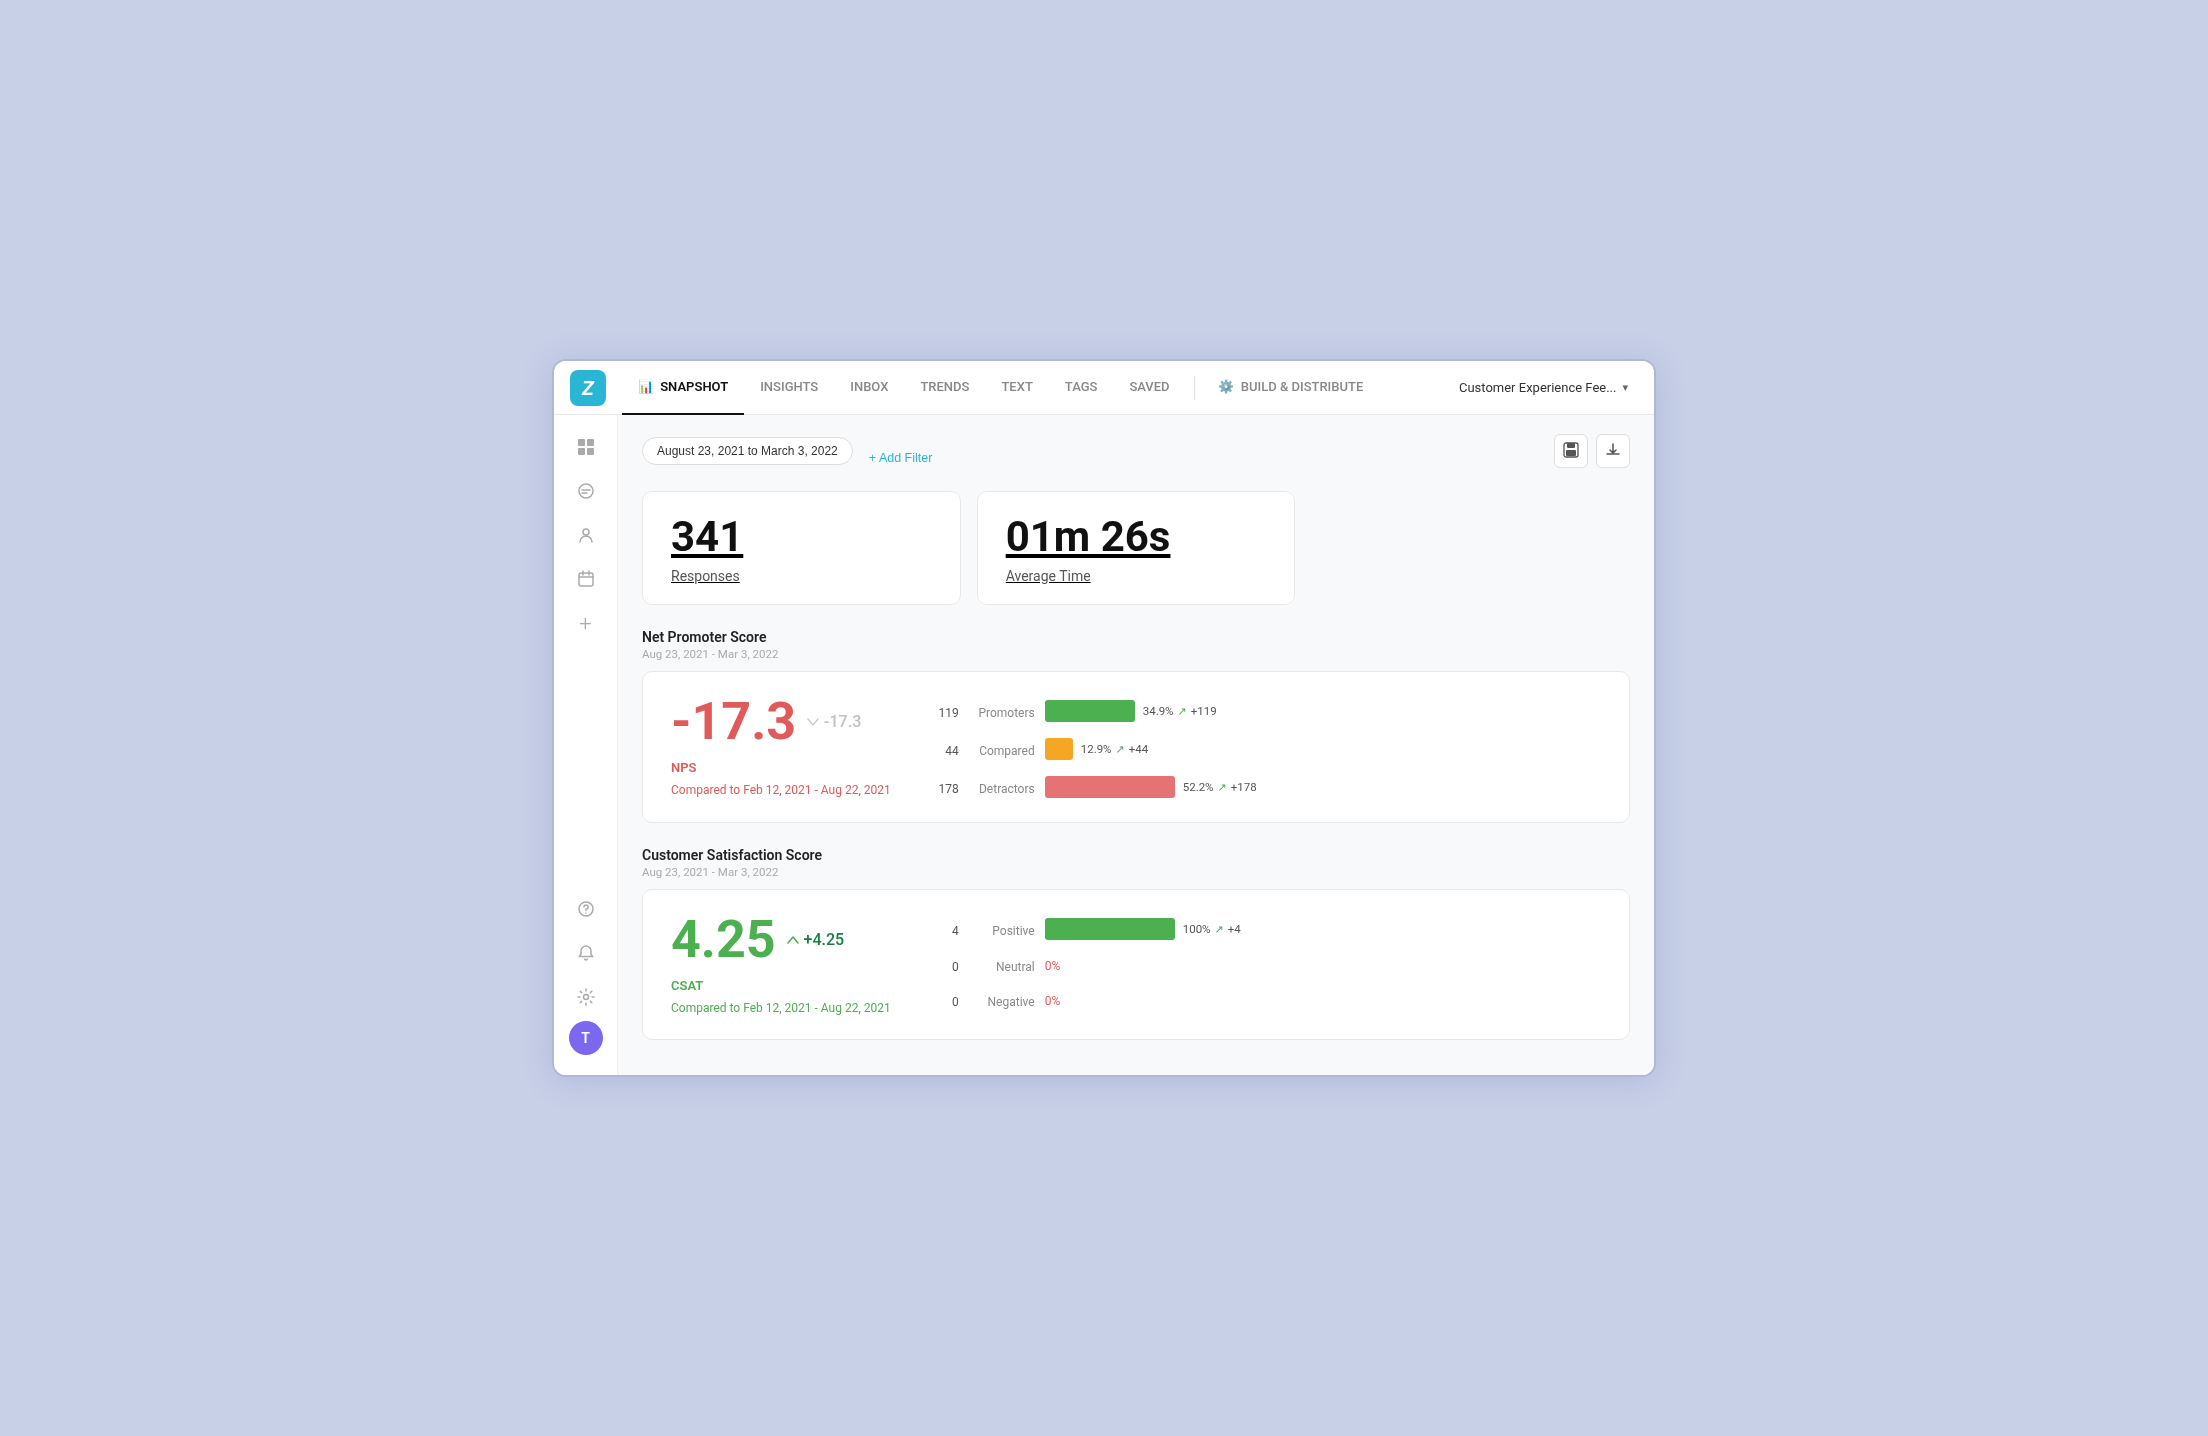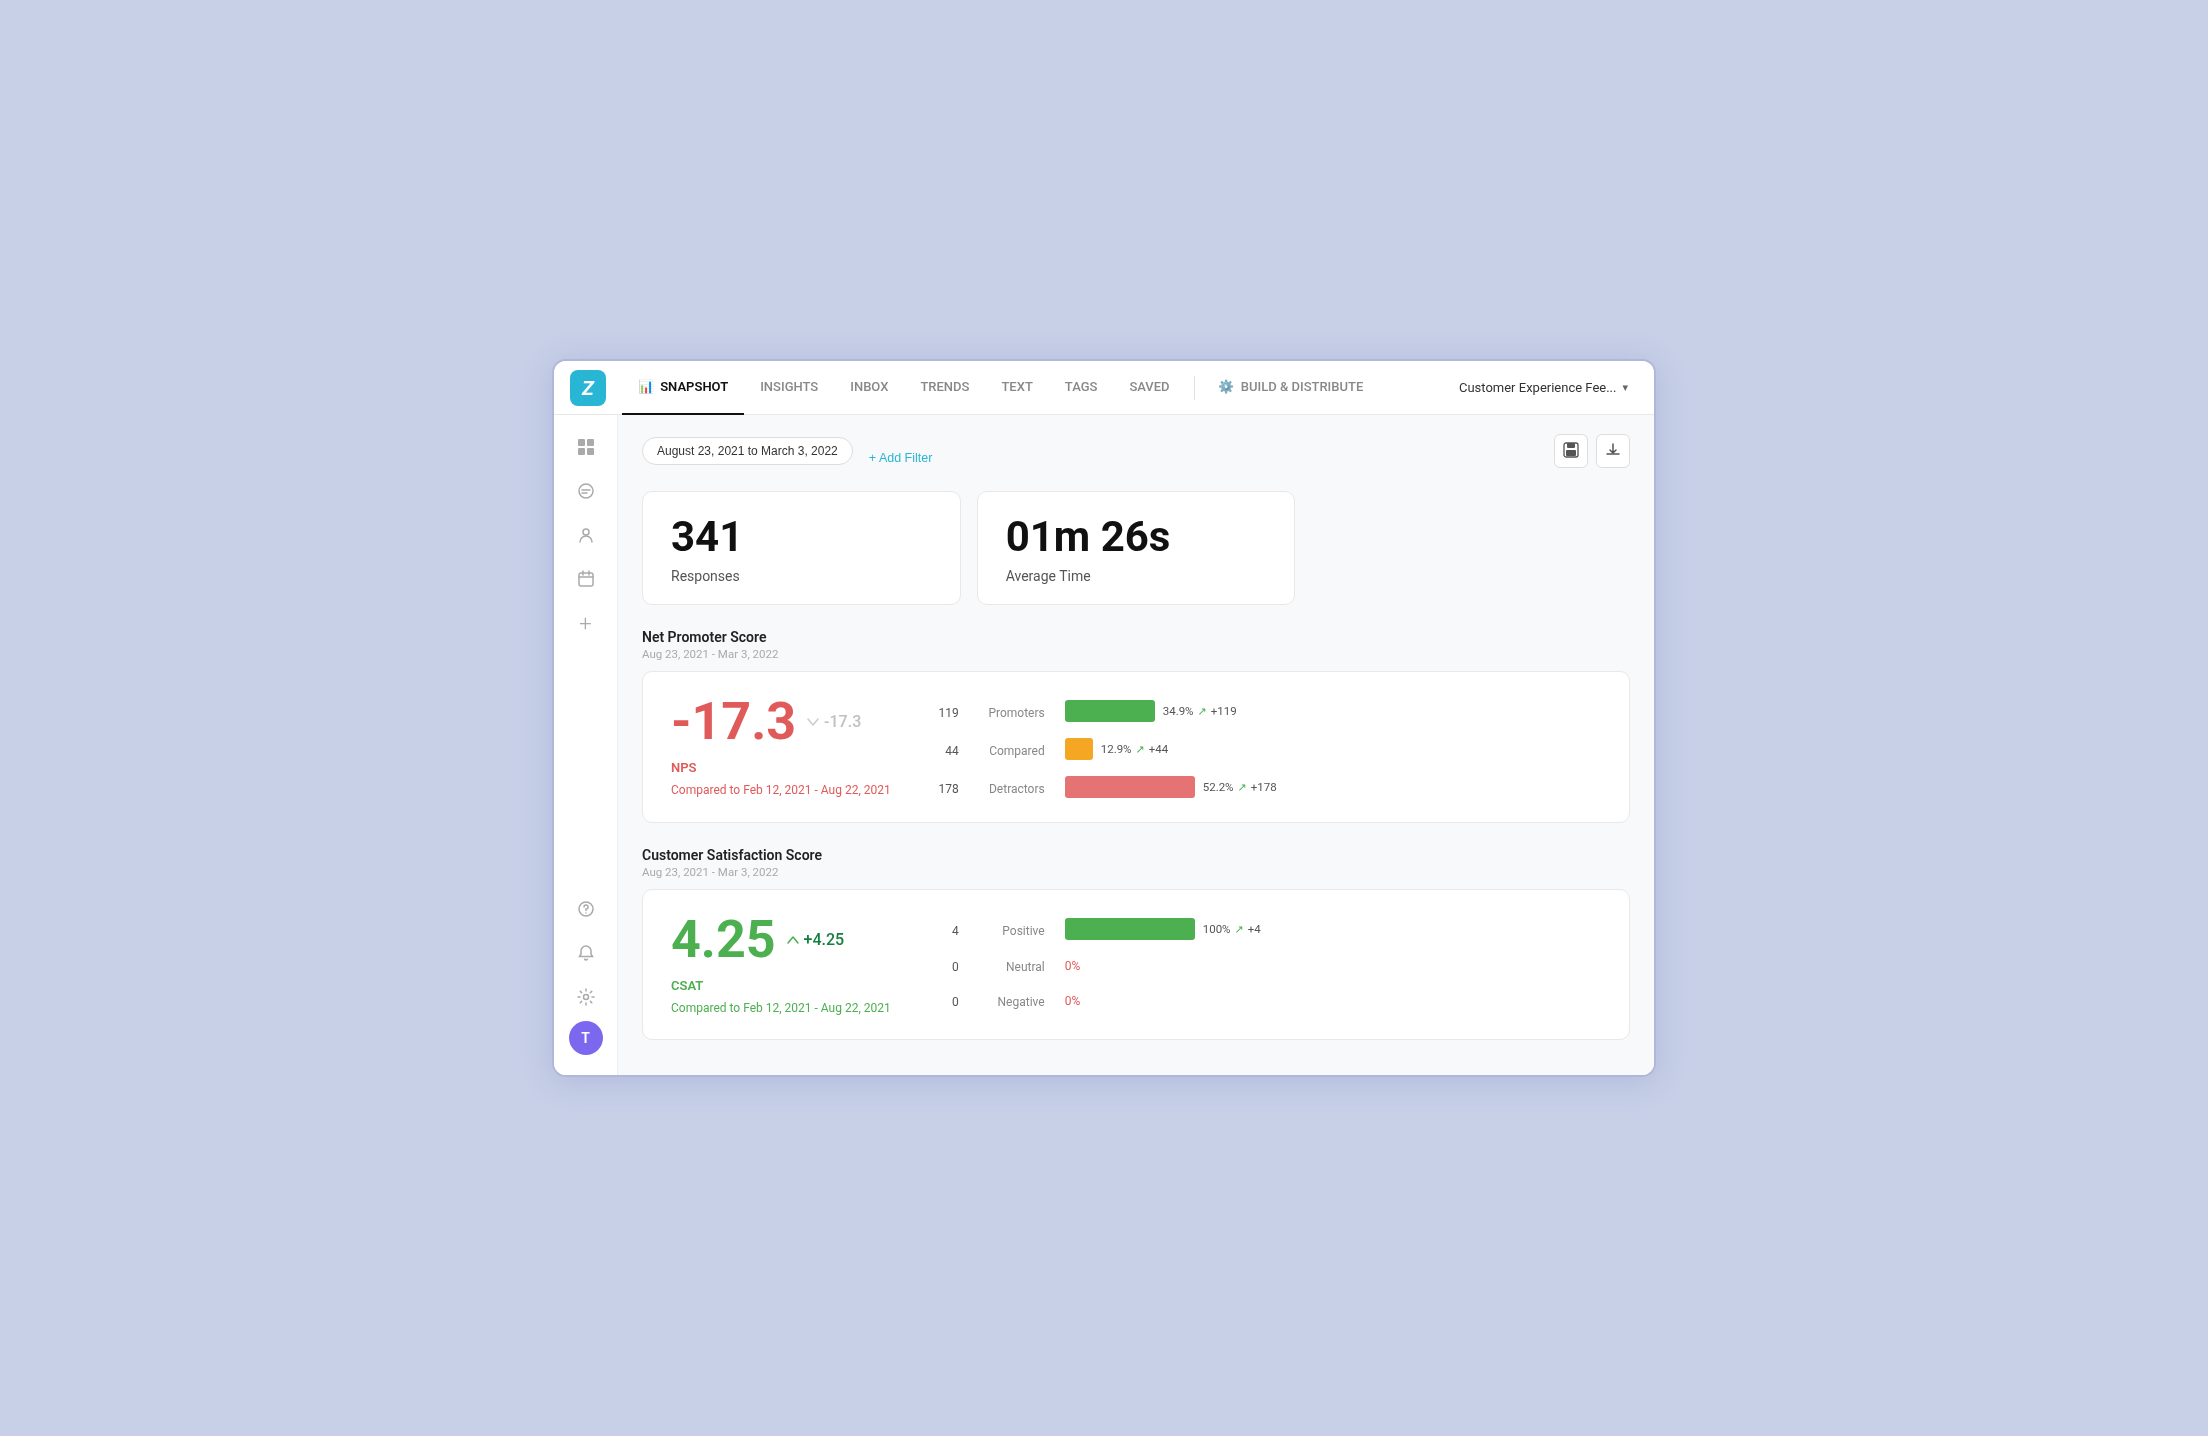--- a/index.html
+++ b/index.html
@@ -198,20 +198,21 @@
       cursor: pointer;
       color: #555;
       font-size: 15px;
     }
     
     .metric-cards {
       display: grid;
       grid-template-columns: 1fr 1fr 1fr;
       gap: 16px;
       margin-bottom: 24px;
+      text-decoration: underline;
     }
     .metric-card {
       background: #fff;
       border-radius: 10px;
       border: 1px solid #e8e8e8;
       padding: 24px 28px 20px;
     }
     .metric-value {
       font-size: 42px;
       font-weight: 700;
@@ -288,21 +289,21 @@
     .score-right {
       flex: 1;
       display: flex;
       flex-direction: column;
       gap: 16px;
       padding-top: 4px;
     }
     .bar-row {
       display: flex;
       align-items: center;
-      gap: 20px;
+      gap: 10px;
     }
     .bar-count {
       font-size: 12px;
       color: #555;
       text-align: right;
       min-width: 28px;
     }
     .bar-label {
       font-size: 12px;
       color: #888;

